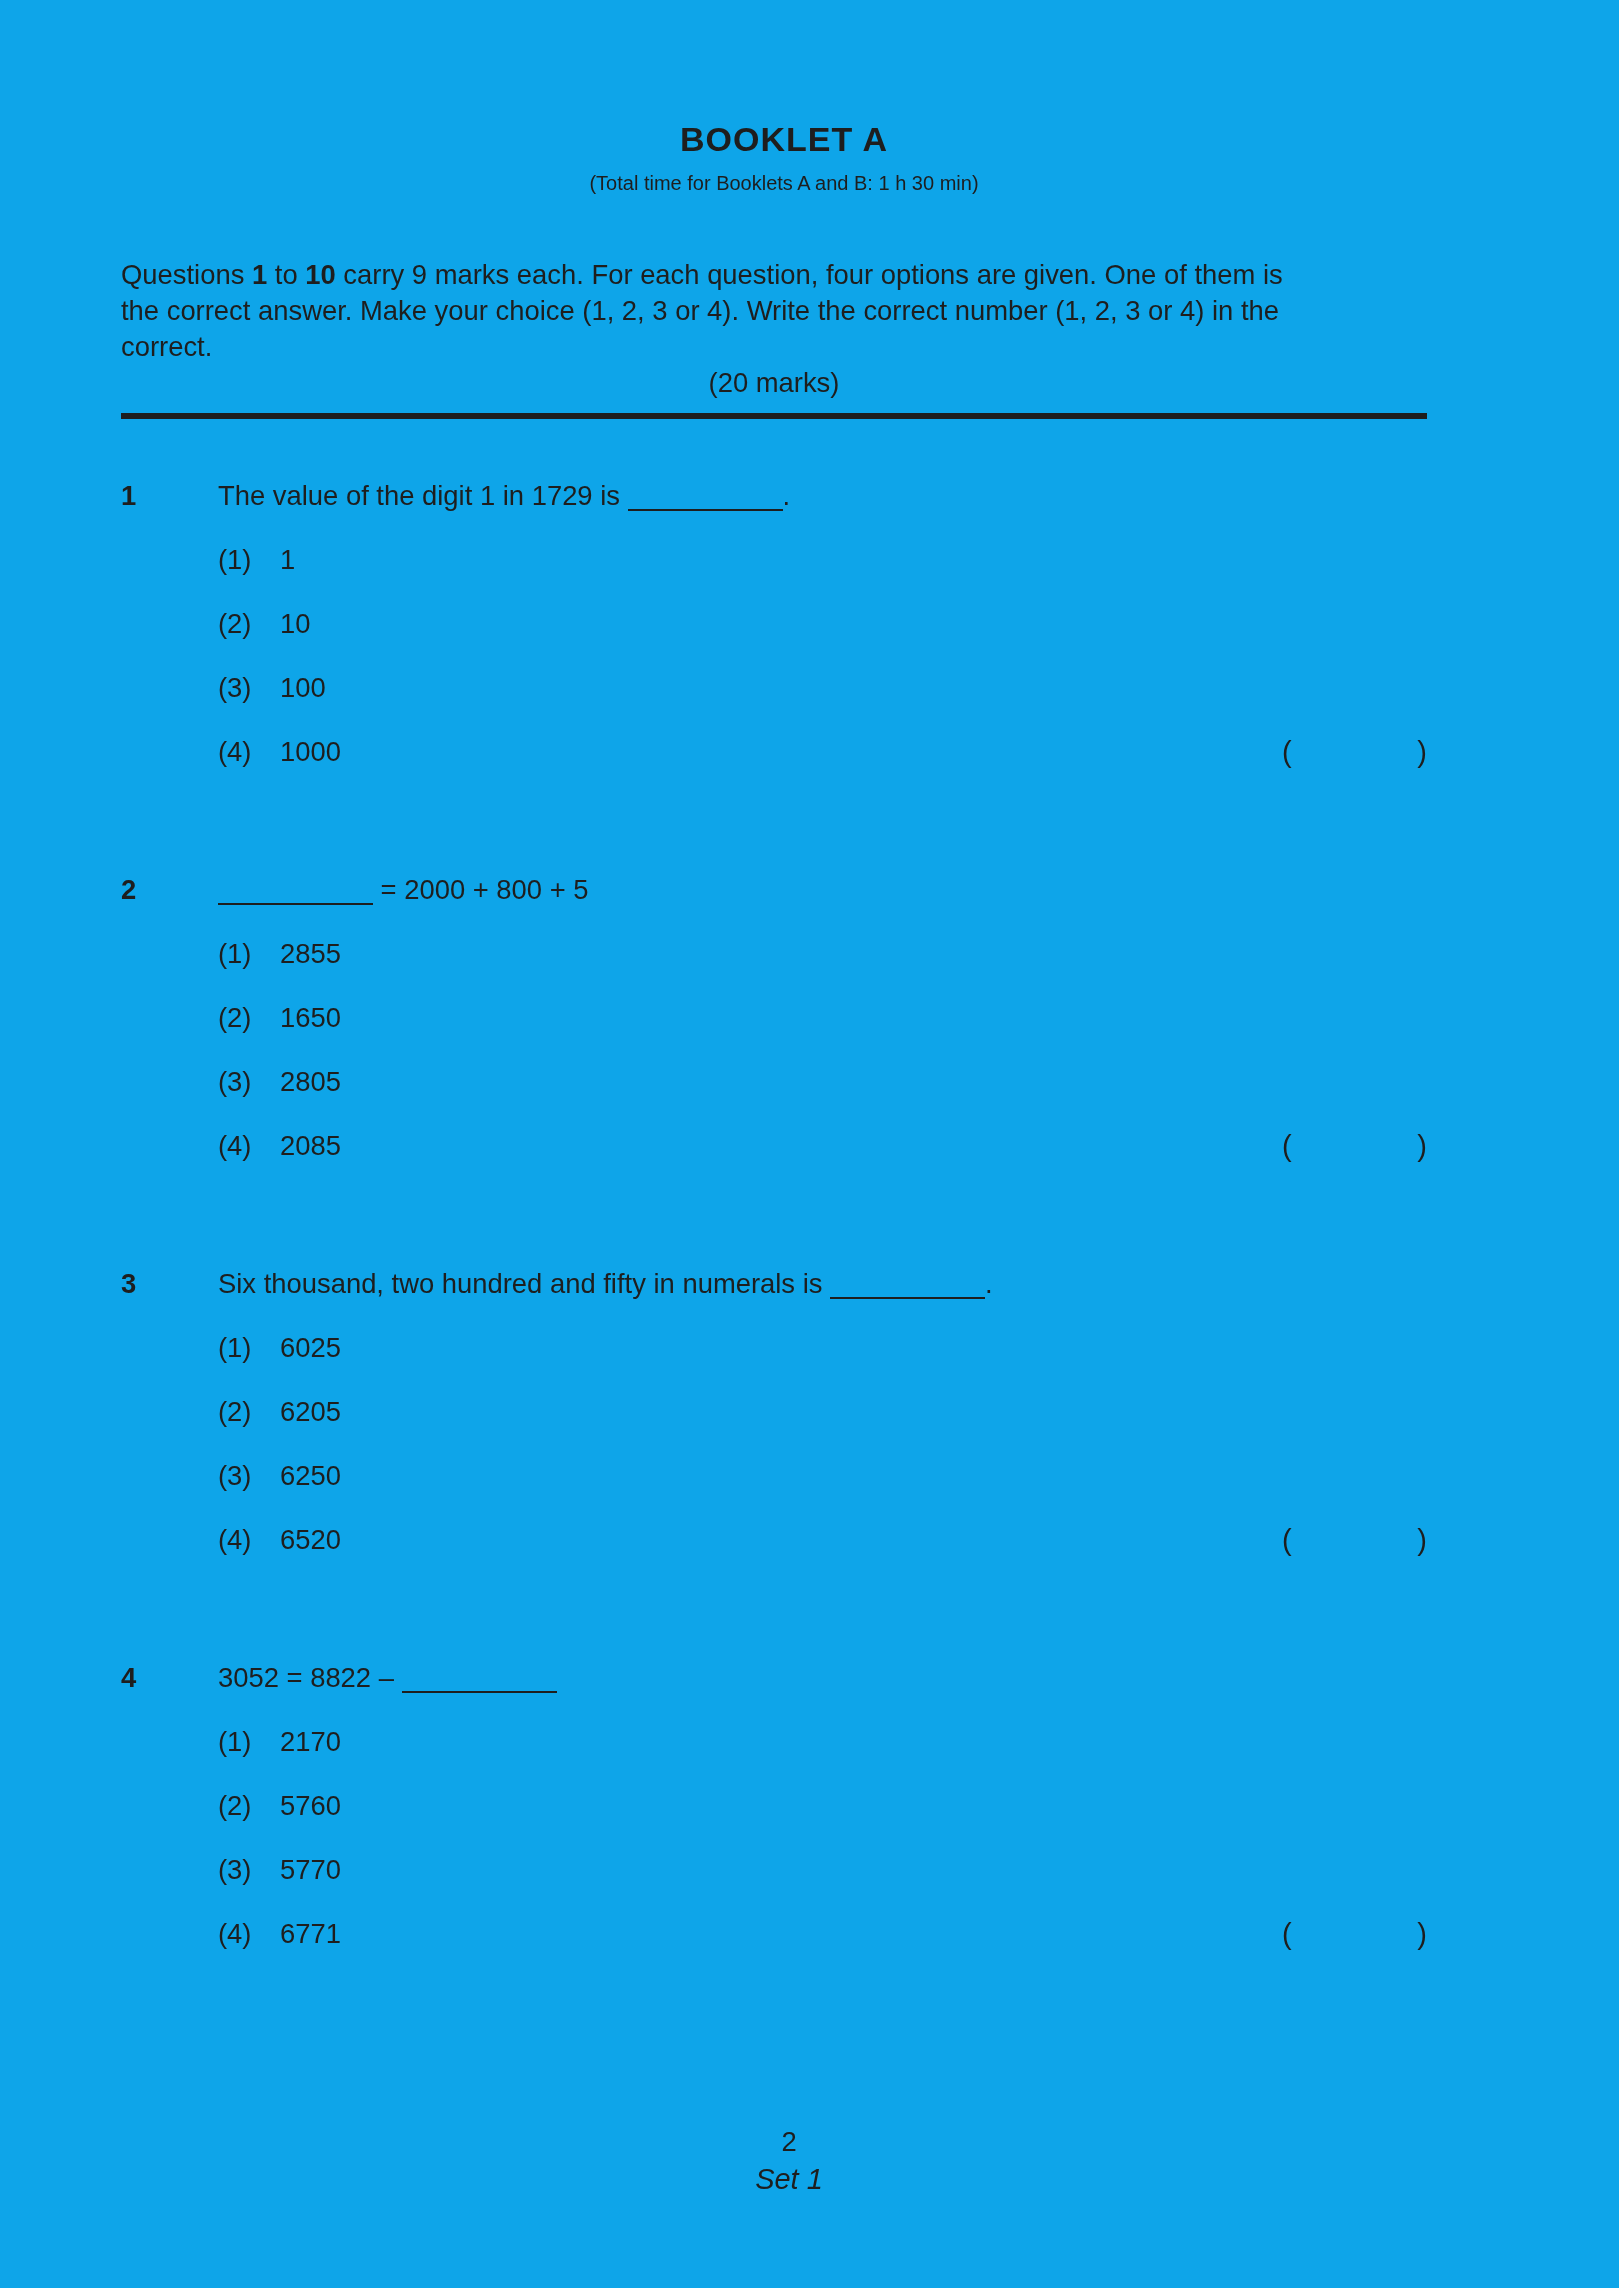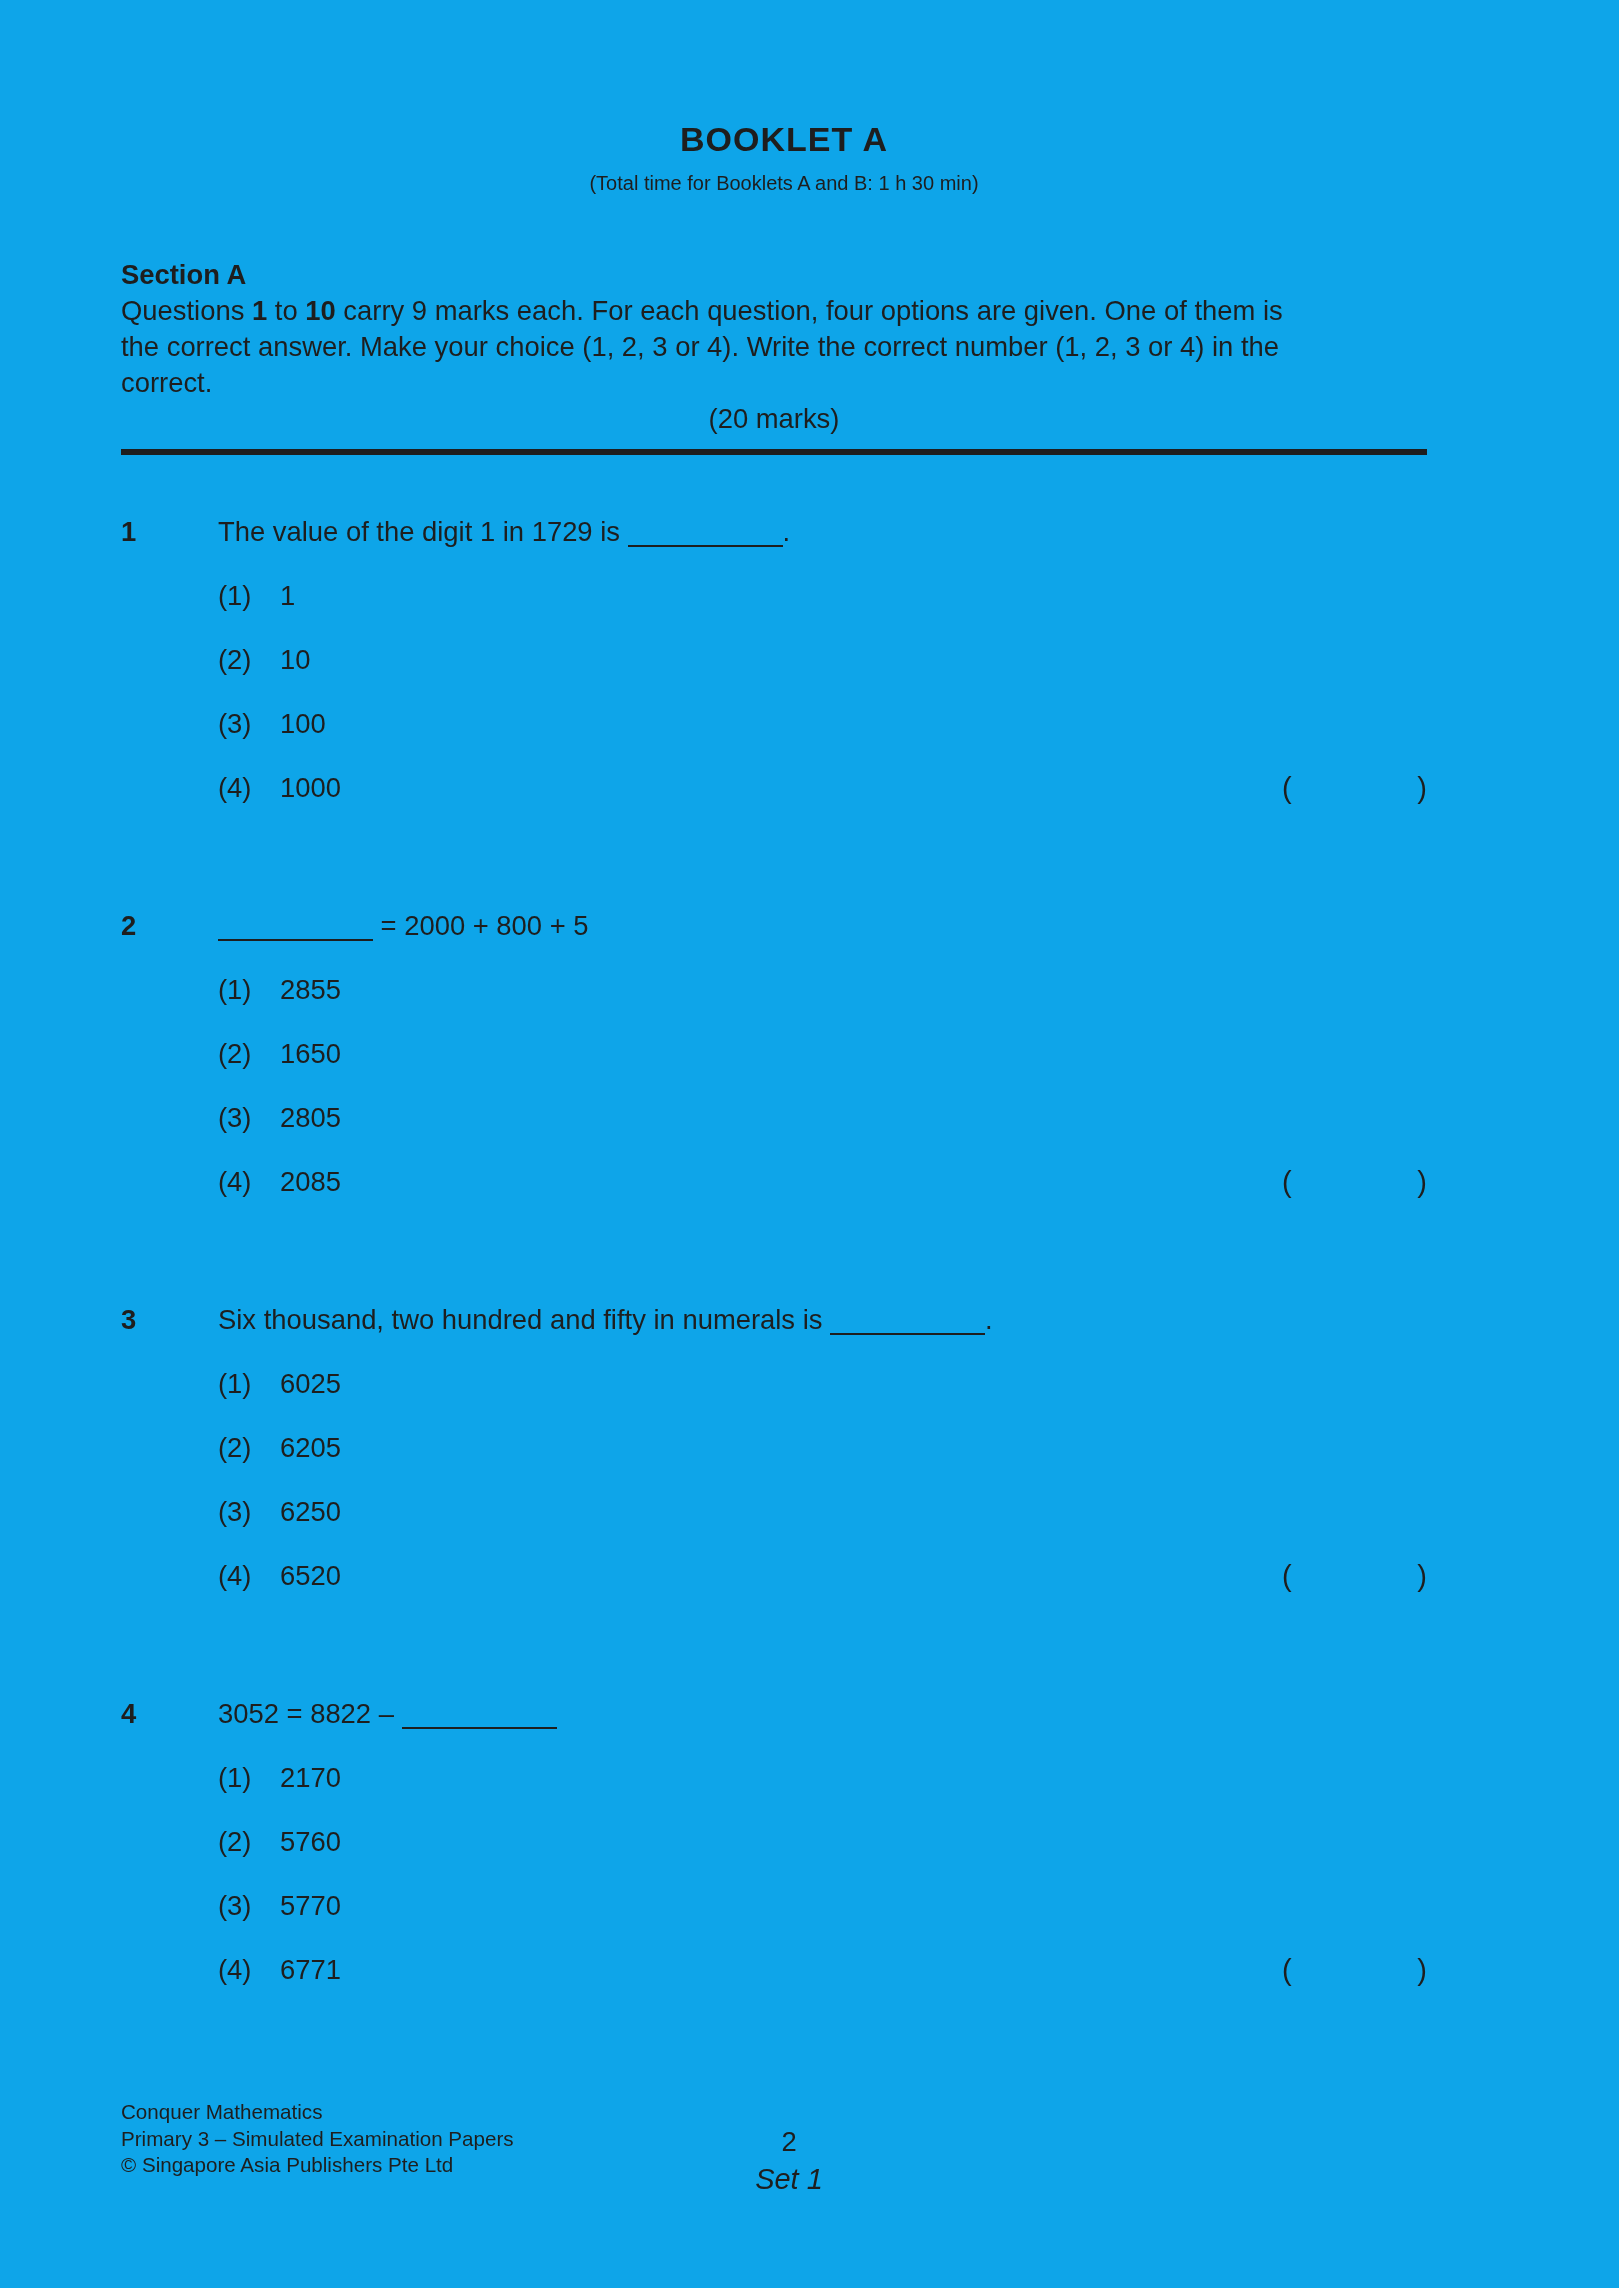--- a/index.html
+++ b/index.html
@@ -49,21 +49,20 @@
 <body>
 
 <div class="page">
 
   <div class="header">
     <div class="title">BOOKLET A</div>
     <div class="subtitle">(Total time for Booklets A and B: 1 h 30 min)</div>
   </div>
 
   <div class="content">
-    <div class="section-heading">Section A</div>
 
     <div class="instr-line"><span>Questions </span><span class="bold">1</span><span> to </span><span class="bold">10</span><span> carry 9 marks each. For each question, four options are given. One of them is</span></div>
     <div class="instr-line">the correct answer. Make your choice (1, 2, 3 or 4). Write the correct number (1, 2, 3 or 4) in the</div>
     <div class="instr-line">correct.</div>
 
     <div class="marks">(20 marks)</div>
     <div class="rule"></div>
 
     <div class="questions">
 
@@ -171,25 +170,20 @@
           <span class="answer-brackets">
               <span>(</span>
               <span>)</span>
             </span>
         </div>
       </div>
 
     </div>
   </div>
 
-  <div class="footer-left">
-    <div>Conquer Mathematics</div>
-    <div>Primary 3 – Simulated Examination Papers</div>
-    <div>© Singapore Asia Publishers Pte Ltd</div>
-  </div>
 
   <div class="footer-center">
     <div class="page-num">2</div>
     <div class="set-label">Set 1</div>
   </div>
 
 </div>
 
 
 </body></html>

